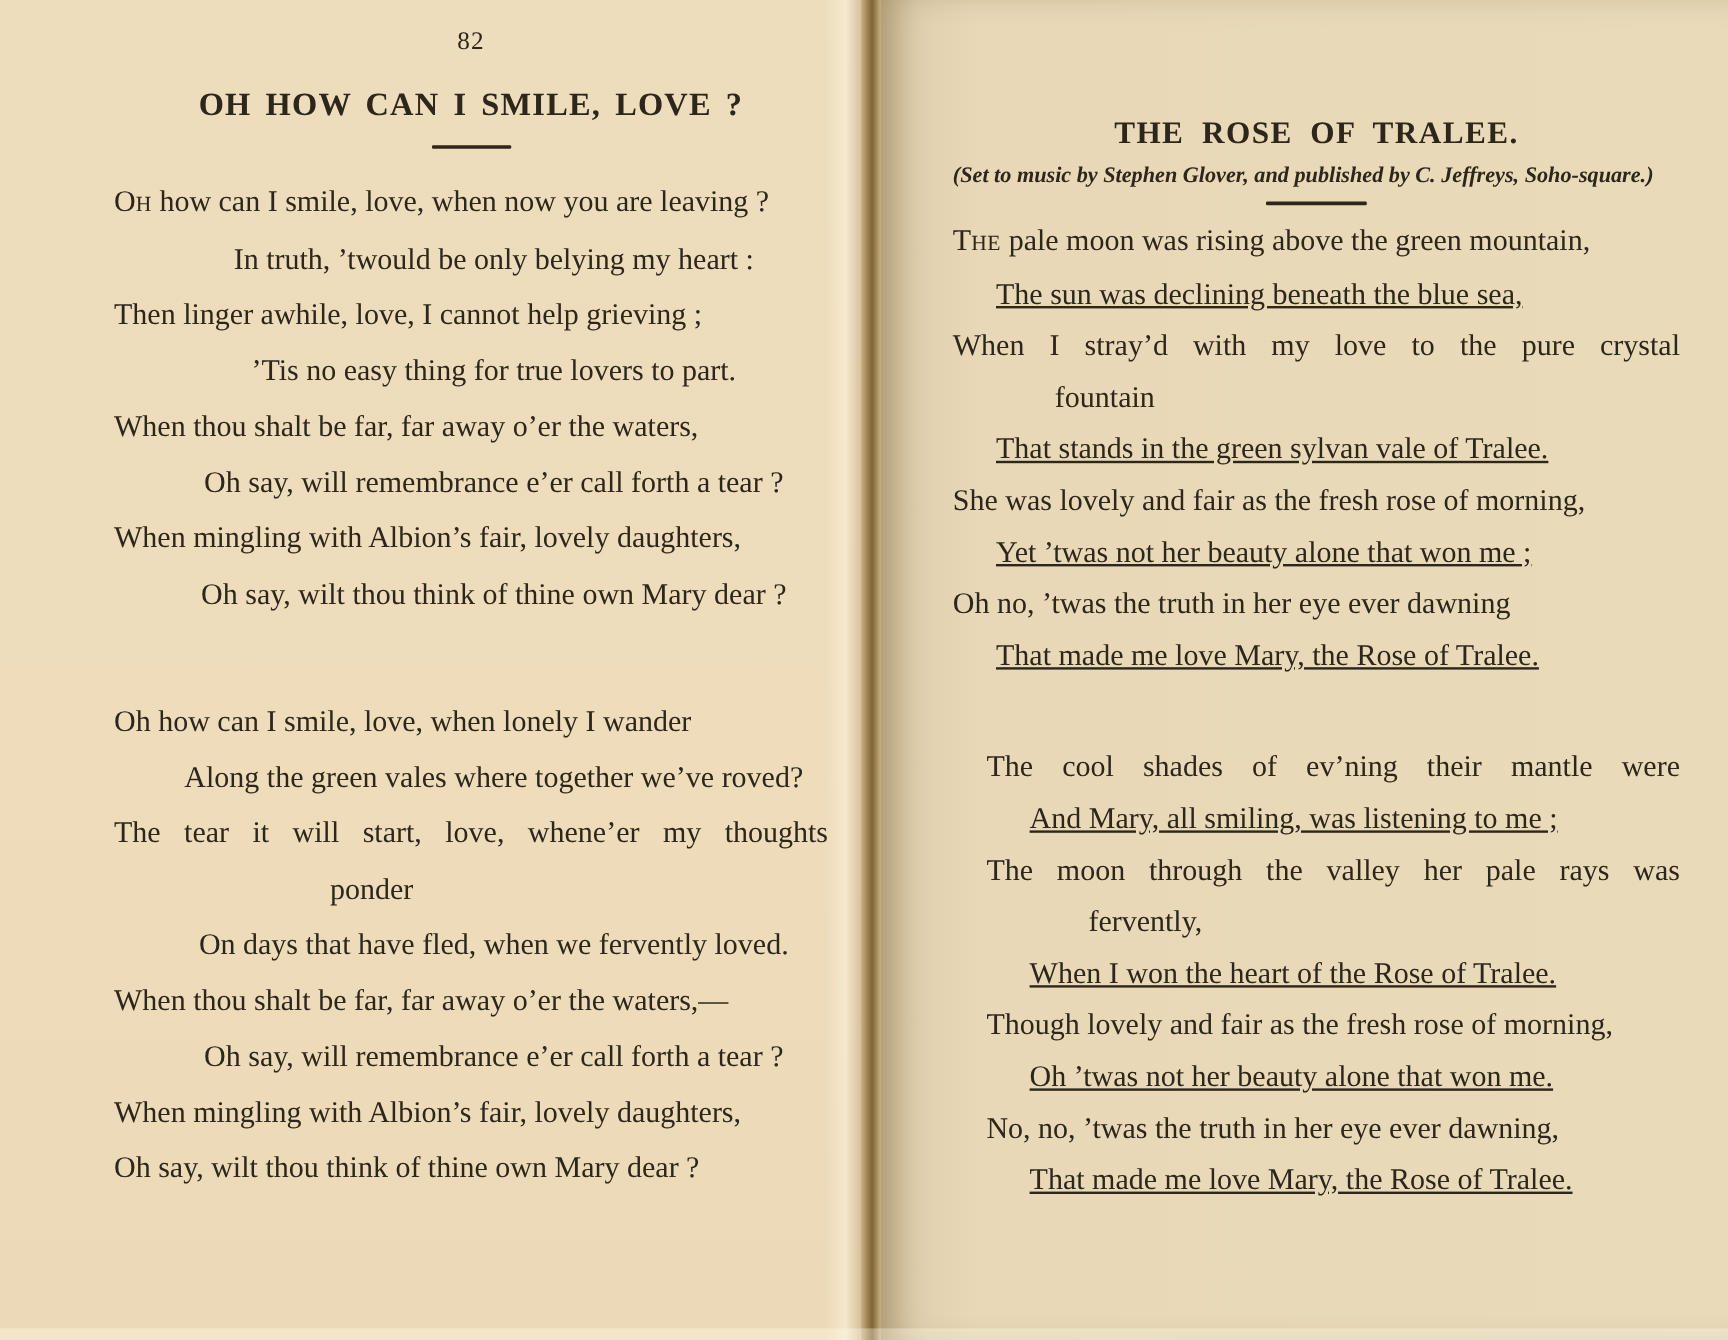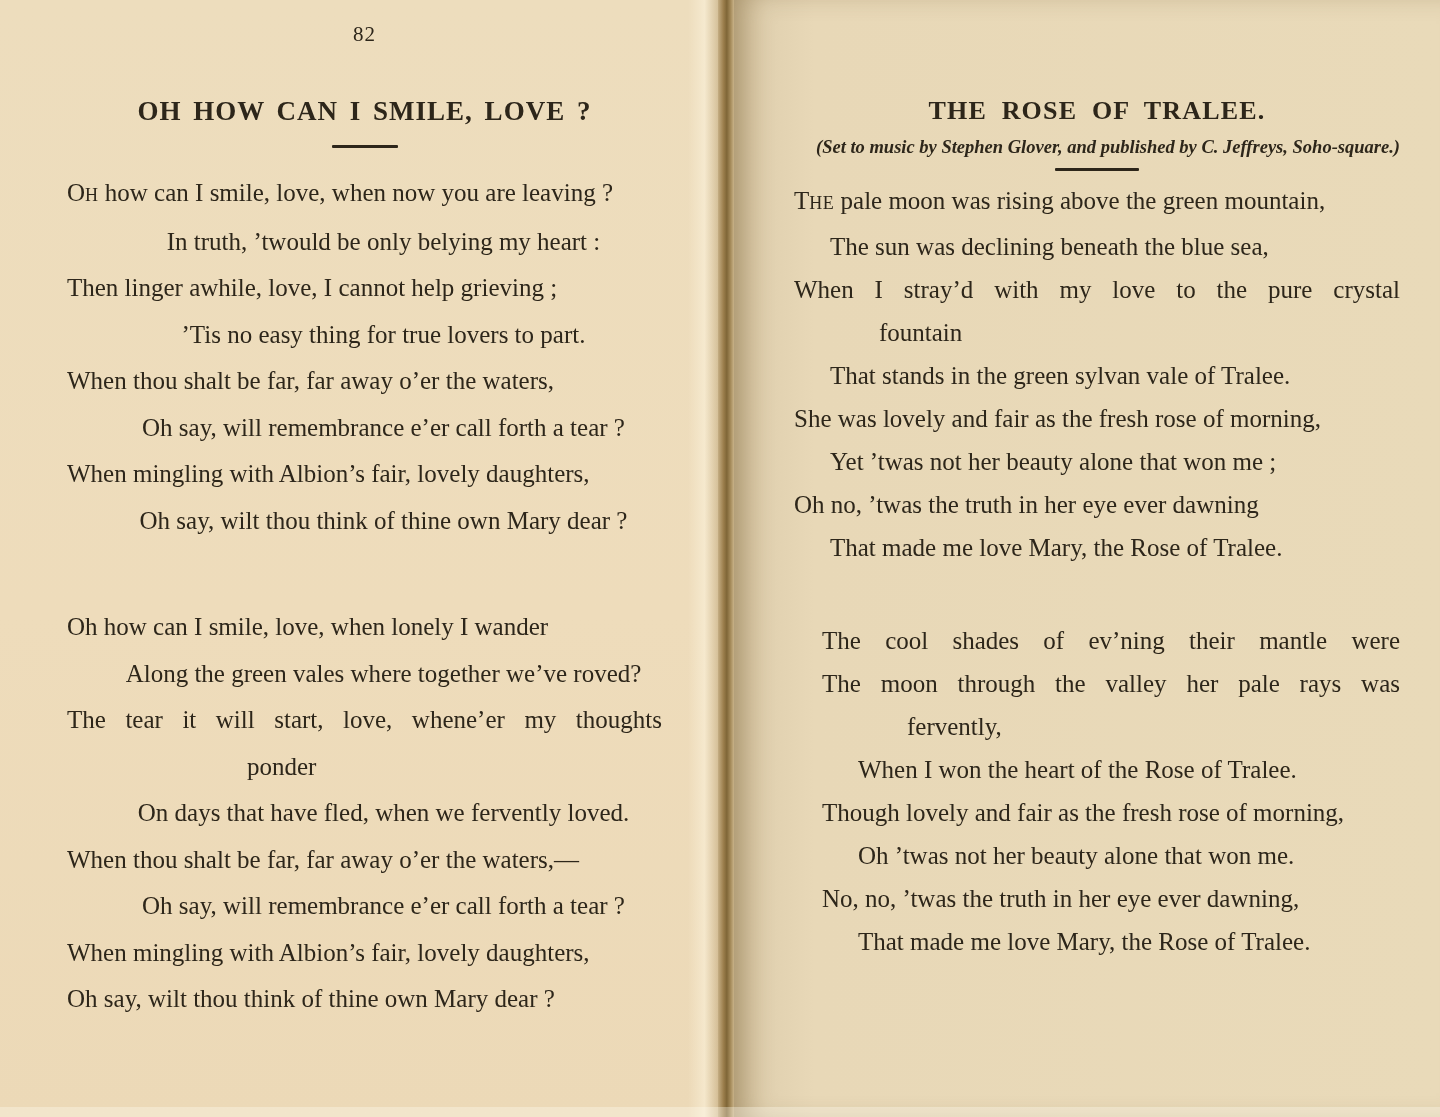--- a/index.html
+++ b/index.html
@@ -29,42 +29,42 @@
   .pg-right {
     flex: 1;
     background: linear-gradient(90deg, #d8c6a2 0px, #e1d1b0 34px, #e8d8b7 80px, #e9dab9 100%);
     box-shadow: inset 20px 0 30px -12px rgba(101,78,35,0.45);
   }
   .book::after {
     content:""; position:absolute; left:0; right:0; bottom:0; height:10px;
     background: rgba(255,252,240,0.35); pointer-events:none;
   }
   .content { position: relative; }
-  .pg-left  .content { padding: 22px 28px 0 67px; width: 595px; }
+  .pg-left  .content { padding: 22px 28px 0 95px; width: 595px; }
   .pg-right .content { padding: 55px 40px 0 60px; width: 606px; }
 
   .pagenum { text-align: center; font-size: 21px; line-height: 24px; letter-spacing: 1px; }
   .title   { text-align: center; font-weight: bold; line-height: 39px; }
-  .pg-left  .title { margin-top: 46px; font-size: 27px; letter-spacing: 1px;   word-spacing: 4px; }
+  .pg-left  .title { margin-top: 22px; font-size: 27px; letter-spacing: 1px;   word-spacing: 4px; }
   .pg-right .title { margin-top: 36px; font-size: 26px; letter-spacing: 1.2px; word-spacing: 7px; }
   .subtitle {
-    margin-top: 4px; text-align: right; white-space: nowrap;
+    margin-top: 4px; text-align: left; white-space: nowrap;
     font-style: italic; font-weight: bold; font-size: 18.5px; line-height: 26px;
   }
   .rule { height: 3px; background: #2d261a; border-radius: 1px; }
   .pg-left  .rule { width: 66px; margin: 14px auto 0; }
   .pg-right .rule { width: 84px; margin: 8px auto 0;  }
 
   .line { font-size: 25px; white-space: nowrap; }
   .pg-left  .line { line-height: 46.5px; }
   .pg-right .line { line-height: 43px; }
   .line.j { white-space: normal; text-align: justify; text-align-last: justify; }
   .pg-left  .ind1 { padding-left: 38px; text-align: center; }
   .pg-left  .ind2 { padding-left: 180px; }
-  .pg-right .ind1 { padding-left: 36px; }
+  .pg-right .ind1 { padding-left: 36px; text-decoration: underline; }
   .pg-right .ind2 { padding-left: 85px; }
   .sc { font-size: 0.72em; letter-spacing: 0.5px; }
 
   .pg-left  .stanza-0 { margin-top: 22px; }
   .pg-left  .stanza-1 { margin-top: 60px; }
   .pg-right .stanza-0 { margin-top: 8px;  }
   .pg-right .stanza-1 { margin-top: 50px; margin-left: 28px; }
 </style>
 </head>
 <body>
@@ -116,20 +116,21 @@
             <div class="line ind0 j">When I stray’d with my love to the pure crystal</div>
             <div class="line ind2">fountain</div>
             <div class="line ind1">That stands in the green sylvan vale of Tralee.</div>
             <div class="line ind0">She was lovely and fair as the fresh rose of morning,</div>
             <div class="line ind1">Yet ’twas not her beauty alone that won me ;</div>
             <div class="line ind0">Oh no, ’twas the truth in her eye ever dawning</div>
             <div class="line ind1">That made me love Mary, the Rose of Tralee.</div>
           </div>
           <div class="stanza stanza-1">
             <div class="line ind0 j">The cool shades of ev’ning their mantle were</div>
+            <div class="line ind1">And Mary, all smiling, was listening to me ;</div>
             <div class="line ind0 j">The moon through the valley her pale rays was</div>
             <div class="line ind2">fervently,</div>
             <div class="line ind1">When I won the heart of the Rose of Tralee.</div>
             <div class="line ind0">Though lovely and fair as the fresh rose of morning,</div>
             <div class="line ind1">Oh ’twas not her beauty alone that won me.</div>
             <div class="line ind0">No, no, ’twas the truth in her eye ever dawning,</div>
             <div class="line ind1">That made me love Mary, the Rose of Tralee.</div>
           </div>
         </div>
     </div>

